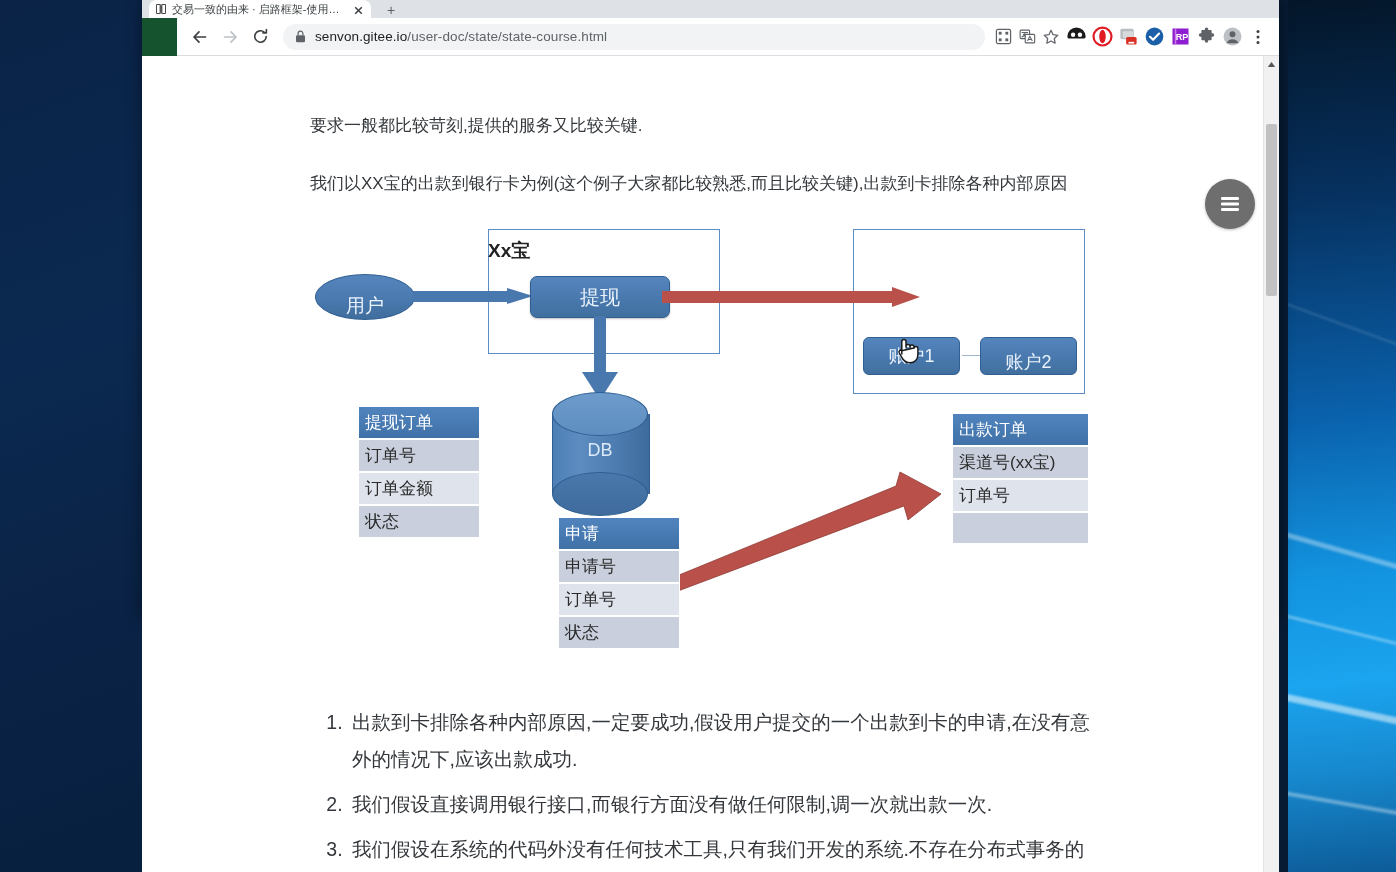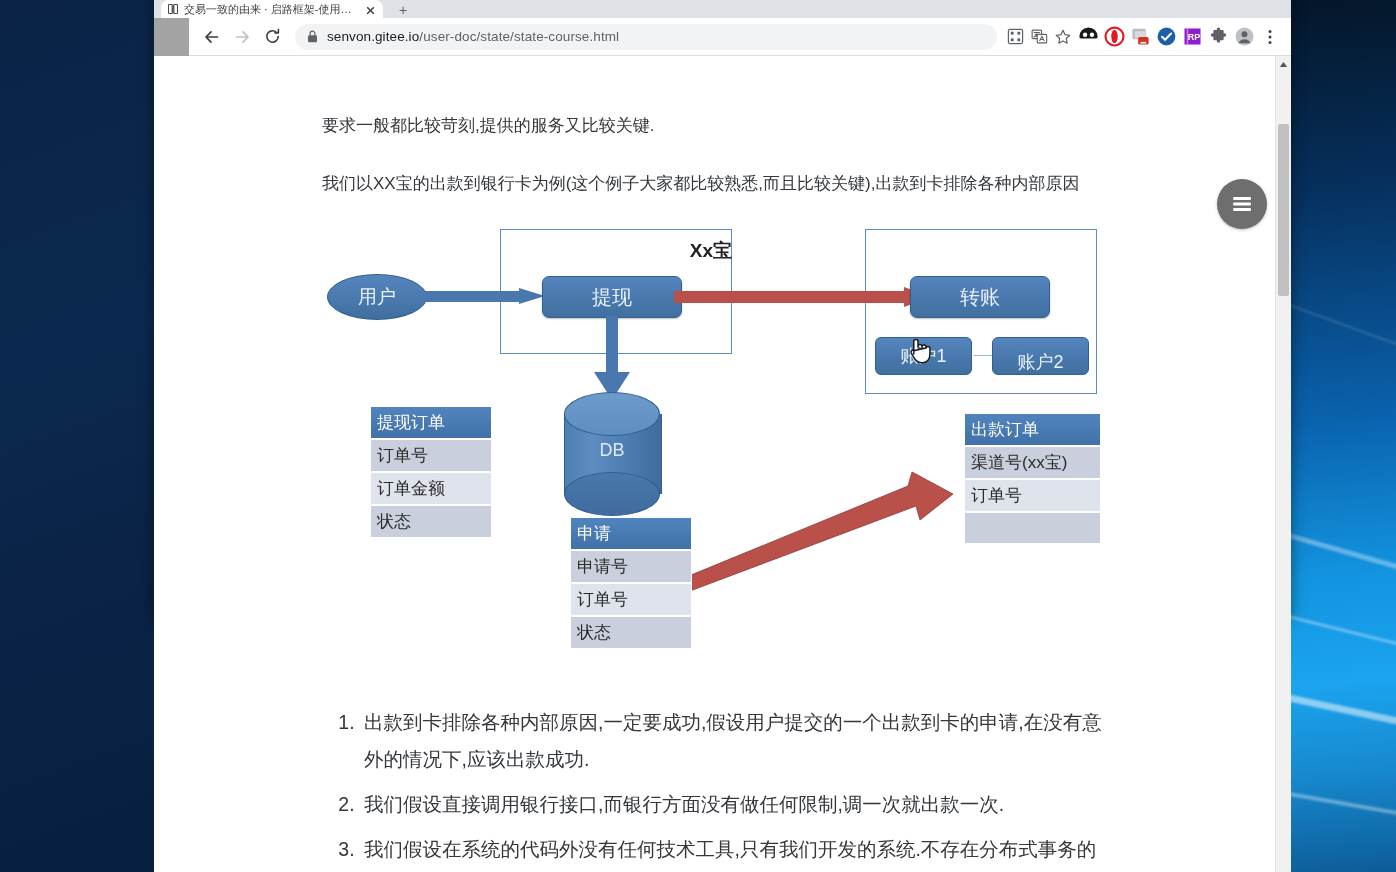--- a/index.html
+++ b/index.html
@@ -16,22 +16,22 @@
     background:linear-gradient(175deg,#041629 0%,#06305e 22%,#0a62ad 48%,#1394e0 66%,#1ba4ef 78%,#1789cf 88%,#0d5c98 100%);
     overflow:hidden;}
   .ray{position:absolute;background:rgba(255,255,255,.35);transform-origin:left center;filter:blur(1px);}
   #r1{left:-10px;top:530px;width:180px;height:5px;transform:rotate(16deg);}
   #r2{left:-20px;top:610px;width:190px;height:3px;transform:rotate(14deg);}
   #r3{left:-20px;top:690px;width:200px;height:7px;transform:rotate(12deg);background:rgba(255,255,255,.5);}
   #r4{left:-10px;top:790px;width:200px;height:4px;transform:rotate(10deg);}
   #r5{left:-10px;top:300px;width:160px;height:2px;transform:rotate(20deg);background:rgba(255,255,255,.15);}
 
   
-  #browser{position:absolute;left:154px;top:0;width:1137px;height:619px;
-    background:#a3a3a3;box-shadow:0 0 14px rgba(0,0,0,.45);}
+  #browser{position:absolute;left:142px;top:0;width:1137px;height:619px;
+    background:#14532d;box-shadow:0 0 14px rgba(0,0,0,.45);}
 
   
   #tabstrip{height:18px;background:#dee1e6;position:relative;}
   #tab{position:absolute;left:7px;top:0;width:222px;height:18px;background:#fff;
     border-radius:8px 8px 0 0;display:flex;align-items:center;padding:0 6px;box-sizing:border-box;}
   #tab .favicon{width:12px;height:12px;flex:0 0 12px;margin-right:5px;position:relative;}
   #tab .favicon svg{display:block;}
   #tab .ttl{font-size:11px;color:#3c4043;white-space:nowrap;overflow:hidden;
     flex:1;line-height:18px;}
   #tab .tabclose{width:13px;height:13px;flex:0 0 13px;position:relative;cursor:pointer;}
@@ -61,32 +61,32 @@
   #page{position:absolute;left:0;top:0;width:1121px;height:816px;}
   #content{position:absolute;left:168px;top:0;width:790px;}
 
   p.para{font-size:17px;line-height:36px;color:#34383c;margin:0 0 22px 0;
     font-family:"Liberation Sans","DejaVu Sans",sans-serif;}
   #p1{padding-top:52px;}
 
   
   #diagram{position:relative;width:790px;height:470px;margin:6px 0 10px 0;}
   .dbox{position:absolute;border:1px solid #5b8cc4;background:#fff;box-sizing:border-box;}
-  .dlabel{position:absolute;font-size:19px;color:#222;text-align:right;
+  .dlabel{position:absolute;font-size:19px;color:#222;text-align:left;
     font-family:"Liberation Sans","DejaVu Sans",sans-serif;}
   .proc{position:absolute;background:linear-gradient(180deg,#5585bd 0%,#4878ad 55%,#41709f 100%);
     border:1px solid #2f5f93;border-radius:7px;color:#e9f1fb;font-size:20px;
     display:flex;align-items:center;justify-content:center;box-sizing:border-box;
     box-shadow:0 1px 2px rgba(0,0,0,.25);}
   .acct{position:absolute;background:linear-gradient(180deg,#5585bd 0%,#4878ad 55%,#41709f 100%);
     border:1px solid #2f5f93;border-radius:6px;color:#e9f1fb;font-size:18px;
     display:flex;align-items:center;justify-content:center;box-sizing:border-box;}
   #user-ellipse{position:absolute;background:linear-gradient(180deg,#5585bd 0%,#4878ad 60%,#3f6d9c 100%);
     border:1px solid #2f5f93;border-radius:50%;color:#eaf2fc;font-size:19px;
-    display:flex;align-items:center;justify-content:center;}
+    display:flex;align-items:flex-end;justify-content:center;}
 
   
   .arrow-blue{position:absolute;}
   .arr-body{position:absolute;background:#4878ad;}
   .arr-head{position:absolute;width:0;height:0;}
 
   
   .tbl{position:absolute;width:120px;font-size:17px;
     font-family:"Liberation Sans","DejaVu Sans",sans-serif;}
   .tbl .th{background:linear-gradient(180deg,#5183be 0%,#4072a8 100%);color:#fff;
@@ -297,23 +297,20 @@
 
             <div class="proc" style="left:220px;top:52px;width:140px;height:42px;">
               <span>提现</span>
             </div>
 
             <div class="arrow-blue" style="left:352px;top:63px;width:270px;height:20px;">
               <div class="arr-body" style="left:0;top:4px;width:232px;height:12px;background:#b9504a;"></div>
               <div class="arr-head" style="left:230px;top:0;border-top:10px solid transparent;border-bottom:10px solid transparent;border-left:28px solid #b9504a;"></div>
             </div>
 
-            <div class="proc" style="left:588px;top:52px;width:140px;height:42px;">
-              <span>转账</span>
-            </div>
 
             <div class="acct" style="left:553px;top:113px;width:97px;height:38px;">
               <span>账户1</span>
             </div>
             <div class="arrow-blue" style="left:652px;top:126px;width:38px;height:12px;">
               <div class="arr-body" style="left:0;top:5px;width:28px;height:1.4px;background:#9fb4cd;"></div>
               <div class="arr-head" style="left:26px;top:1px;border-top:4.5px solid transparent;border-bottom:4.5px solid transparent;border-left:11px solid #9fb4cd;"></div>
             </div>
             <div class="acct" style="left:670px;top:113px;width:97px;height:38px;align-items:flex-end;">
               <span>账户2</span>

